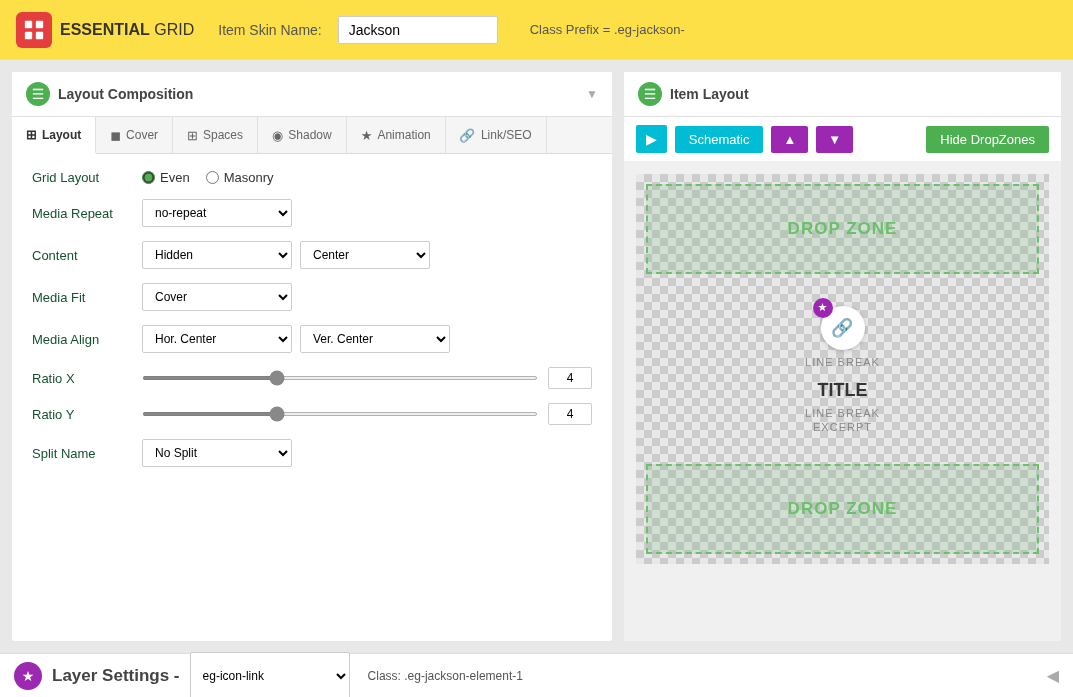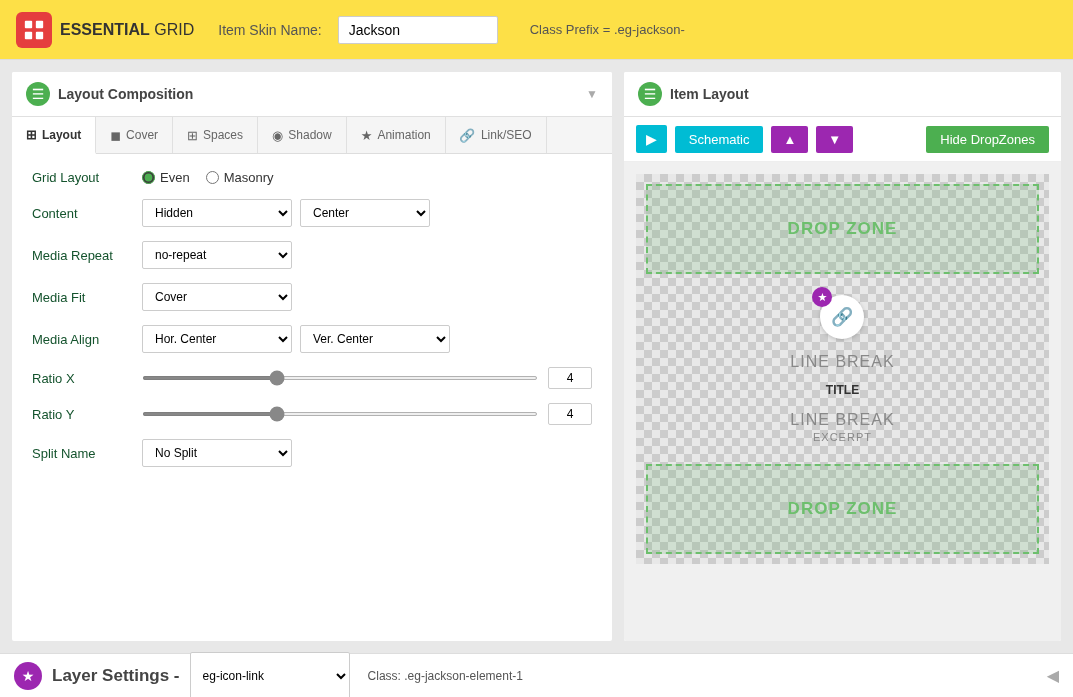--- a/index.html
+++ b/index.html
@@ -326,26 +326,26 @@
       background: #9c27b0;
       border-radius: 50%;
       display: flex;
       align-items: center;
       justify-content: center;
       color: #fff;
       font-size: 11px;
     }
     .canvas-line-break {
       color: #888;
-      font-size: 16px;
+      font-size: 11px;
       letter-spacing: 1px;
-      margin-top: 14px;
+      margin-top: 6px;
     }
     .canvas-title {
-      font-size: 12px;
+      font-size: 18px;
       font-weight: bold;
       color: #333;
       margin-top: 12px;
     }
     .canvas-excerpt {
       color: #888;
       font-size: 11px;
       letter-spacing: 1px;
       margin-top: 2px;
     }
@@ -460,42 +460,42 @@
             <span>Even</span>
           </label>
           <label class="radio-option">
             <input type="radio" name="grid_layout" style="">
             <span>Masonry</span>
           </label>
         </div>
       </div>
 
       <div class="form-row">
+        <span class="form-label">Media Repeat</span>
+        <div class="form-controls">
+          <select class="select-md">
+            <option>no-repeat</option>
+            <option>repeat</option>
+            <option>repeat-x</option>
+            <option>repeat-y</option>
+          </select>
+        </div>
+      </div>
+
+      <div class="form-row">
         <span class="form-label">Content</span>
         <div class="form-controls">
           <select class="select-md">
             <option>Hidden</option>
             <option>Visible</option>
           </select>
           <select class="select-sm">
             <option>Center</option>
             <option>Left</option>
             <option>Right</option>
-          </select>
-        </div>
-      </div>
-
-      <div class="form-row">
-        <span class="form-label">Media Repeat</span>
-        <div class="form-controls">
-          <select class="select-md">
-            <option>no-repeat</option>
-            <option>repeat</option>
-            <option>repeat-x</option>
-            <option>repeat-y</option>
           </select>
         </div>
       </div>
 
       <div class="form-row">
         <span class="form-label">Media Fit</span>
         <div class="form-controls">
           <select class="select-md">
             <option>Cover</option>
             <option>Contain</option>

